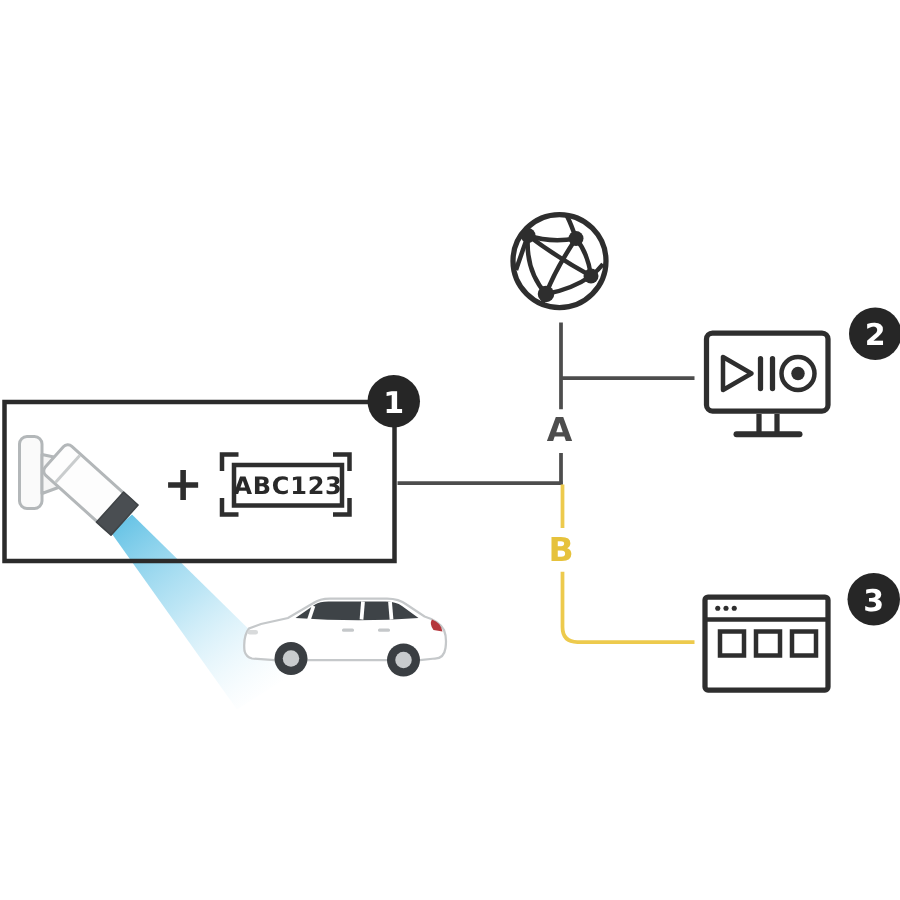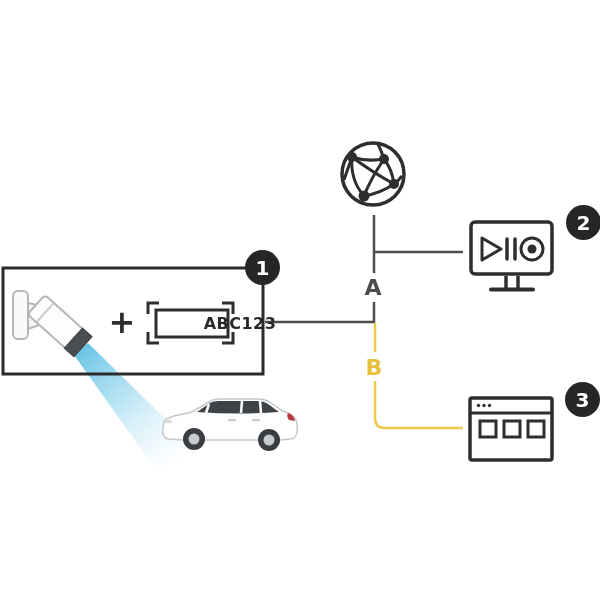--- a/index.html
+++ b/index.html
@@ -23,21 +23,21 @@
   .label-a{left:358px;top:273px;color:#4d4d4d;}
   .label-b{left:359px;top:353px;color:#e6c23c;}
   .plus-label{
     position:absolute;left:104px;top:304px;width:36px;height:36px;
     display:flex;align-items:center;justify-content:center;
     font-size:32px;font-weight:bold;color:#2e2e2e;z-index:5;
   }
   .plate-text{
     position:absolute;left:156px;top:311px;width:72px;height:25px;
     display:flex;align-items:center;justify-content:center;
-    font-size:16px;font-weight:bold;letter-spacing:0.5px;color:#292929;z-index:5;padding-left:48px;
+    font-size:16px;font-weight:bold;letter-spacing:0.5px;color:#292929;z-index:5;
   }
 </style>
 </head>
 <body>
 
 <div class="canvas">
 
   <svg width="600" height="600" viewBox="0 0 600 600">
     <defs>
       <linearGradient id="beamGrad" gradientUnits="userSpaceOnUse" x1="82" y1="346" x2="177" y2="465">

